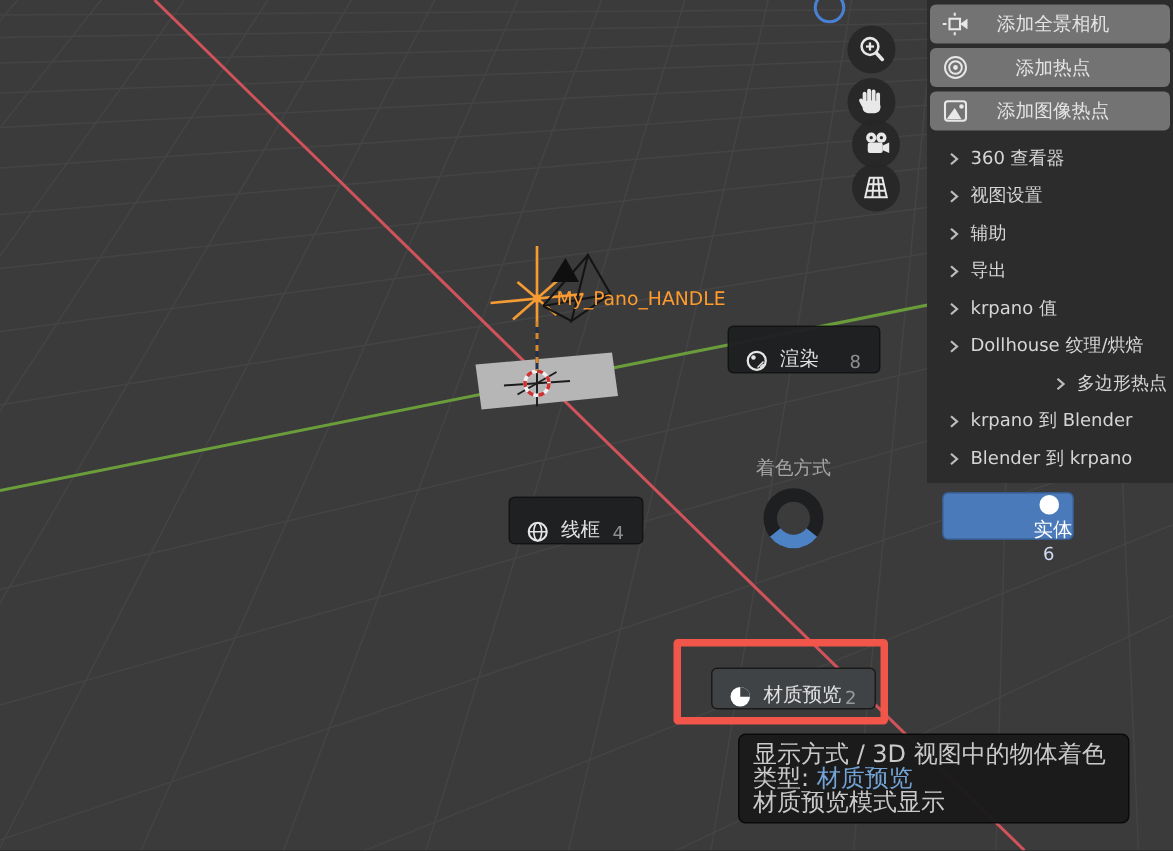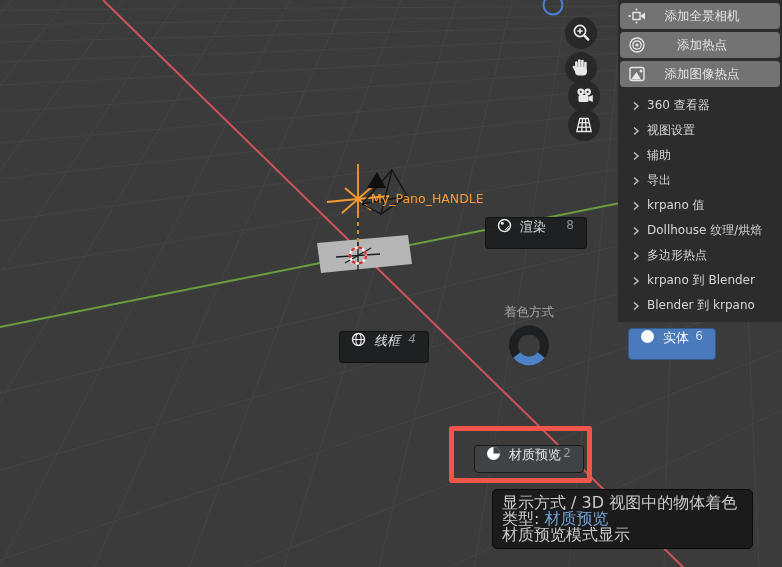--- a/index.html
+++ b/index.html
@@ -19,25 +19,25 @@
   .sb-btn{position:absolute;left:2px;right:2px;height:26px;border-radius:4px;
           background:#737373;display:flex;align-items:center;
           color:#e4e4e4;font-size:12.5px;}
   .sb-btn .ic{width:20px;height:18px;margin-left:8px;flex:0 0 auto;}
   .sb-btn .lbl{flex:1;text-align:center;padding-right:24px;}
   .sb-row{position:absolute;left:14px;right:4px;height:25px;display:flex;
           align-items:center;color:#d6d6d6;font-size:12px;}
   .sb-row svg{margin-right:7px;flex:0 0 auto;}
 
   
-  .pie-btn{position:absolute;display:flex;align-items:flex-start;border-radius:4px;
+  .pie-btn{position:absolute;display:flex;align-items:flex-end;border-radius:4px;
            font-size:13px;color:#e2e2e2;z-index:2;}
   .pie-dark{background:rgba(30,31,33,.96);border:1px solid rgba(10,10,10,.6);}
   .pie-hover{background:#404346;border:1px solid #1a1a1a;}
-  .pie-blue{background:#4a7ab9;border:1px solid #365a8c;color:#fff;}
+  .pie-blue{background:#4a7ab9;border:1px solid #365a8c;color:#fff;flex-direction:column;}
   .pie-btn .ic{margin:0 8px 0 11px;flex:0 0 auto;}
   .pie-btn .num{margin-left:auto;margin-right:12px;font-size:12px;color:#8f8f8f;}
   .pie-blue .num{color:#cddcf2;}
   #pie-title{position:absolute;left:489px;top:304px;width:80px;text-align:center;
              color:#a6a6a6;font-size:12.5px;z-index:2;}
   #pie-donut{position:absolute;left:505px;top:321px;z-index:2;}
 
   
   #hl-box{position:absolute;left:449px;top:426px;width:143px;height:57px;
           border:5px solid #f2564b;border-radius:3px;box-sizing:border-box;
@@ -233,21 +233,21 @@
           <polyline points="2,1.5 6,5 2,8.5" fill="none" stroke="#bdbdbd" stroke-width="1.5"></polyline>
         </svg>
       <span>krpano 值</span>
       </div>
     <div class="sb-row" style="top:218px;">
       <svg width="8" height="10" viewBox="0 0 8 10">
           <polyline points="2,1.5 6,5 2,8.5" fill="none" stroke="#bdbdbd" stroke-width="1.5"></polyline>
         </svg>
       <span>Dollhouse 纹理/烘焙</span>
       </div>
-    <div class="sb-row" style="top:243px;">
+    <div class="sb-row" style="top:243px;justify-content:flex-end;">
       <svg width="8" height="10" viewBox="0 0 8 10">
           <polyline points="2,1.5 6,5 2,8.5" fill="none" stroke="#bdbdbd" stroke-width="1.5"></polyline>
         </svg>
       <span>多边形热点</span>
       </div>
     <div class="sb-row" style="top:293px;">
       <svg width="8" height="10" viewBox="0 0 8 10">
           <polyline points="2,1.5 6,5 2,8.5" fill="none" stroke="#bdbdbd" stroke-width="1.5"></polyline>
         </svg>
       <span>Blender 到 krpano</span>
@@ -273,21 +273,21 @@
       <circle cx="-2.2" cy="-2.2" r="1.5" fill="#e6e6e6"></circle>
       <g stroke="#e6e6e6" stroke-width="1">
         <line x1="0.5" y1="4.5" x2="4.5" y2="0.5"></line>
           <line x1="2.2" y1="4.6" x2="4.6" y2="2.2"></line>
       </g>
     </svg>
     <span>渲染</span>
     <span class="num">8</span>
   </div>
 
-  <div class="pie-btn pie-dark" style="left:339px;top:331px;width:88px;height:30px;font-style:italic;">
+  <div class="pie-btn pie-dark" style="left:339px;top:331px;width:88px;height:30px;">
     <svg class="ic" width="15" height="15" viewBox="-7.5 -7.5 15 15">
       <circle cx="0" cy="0" r="6" fill="none" stroke="#e6e6e6" stroke-width="1.4"></circle>
       <line x1="-6" y1="0" x2="6" y2="0" stroke="#e6e6e6" stroke-width="1.1"></line>
       <ellipse cx="0" cy="0" rx="2.6" ry="6" fill="none" stroke="#e6e6e6" stroke-width="1.1"></ellipse>
     </svg>
     <span>线框</span>
     <span class="num">4</span>
   </div>
 
   <div class="pie-btn pie-blue" style="left:628px;top:328px;width:86px;height:30px;">

